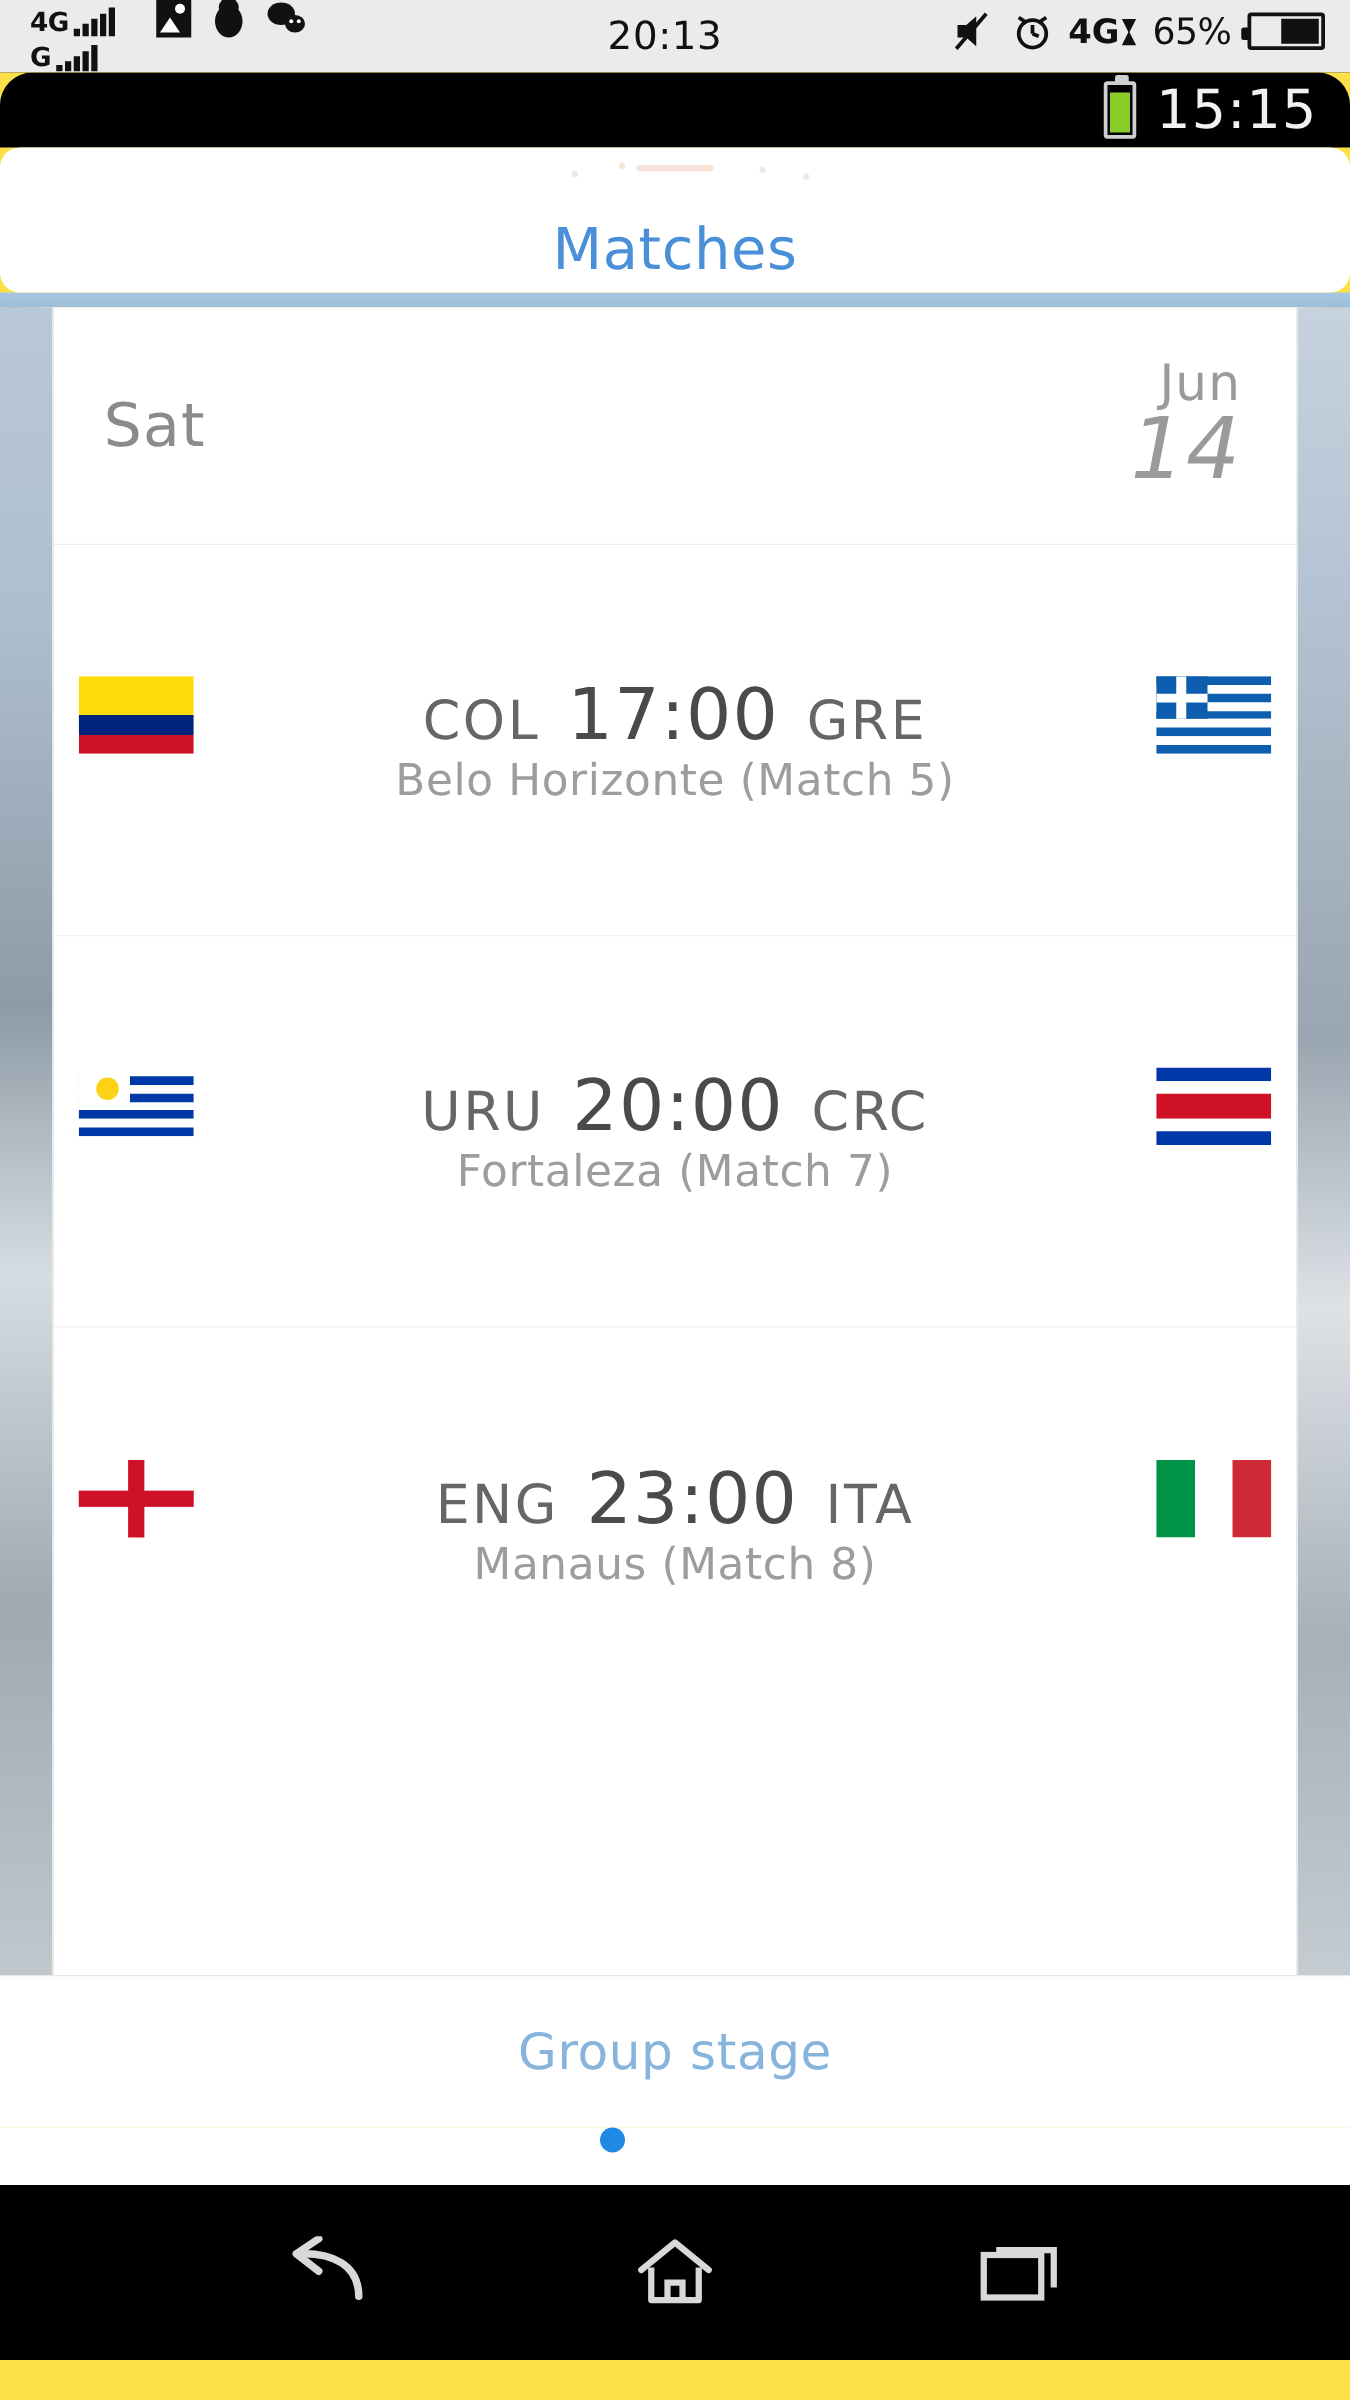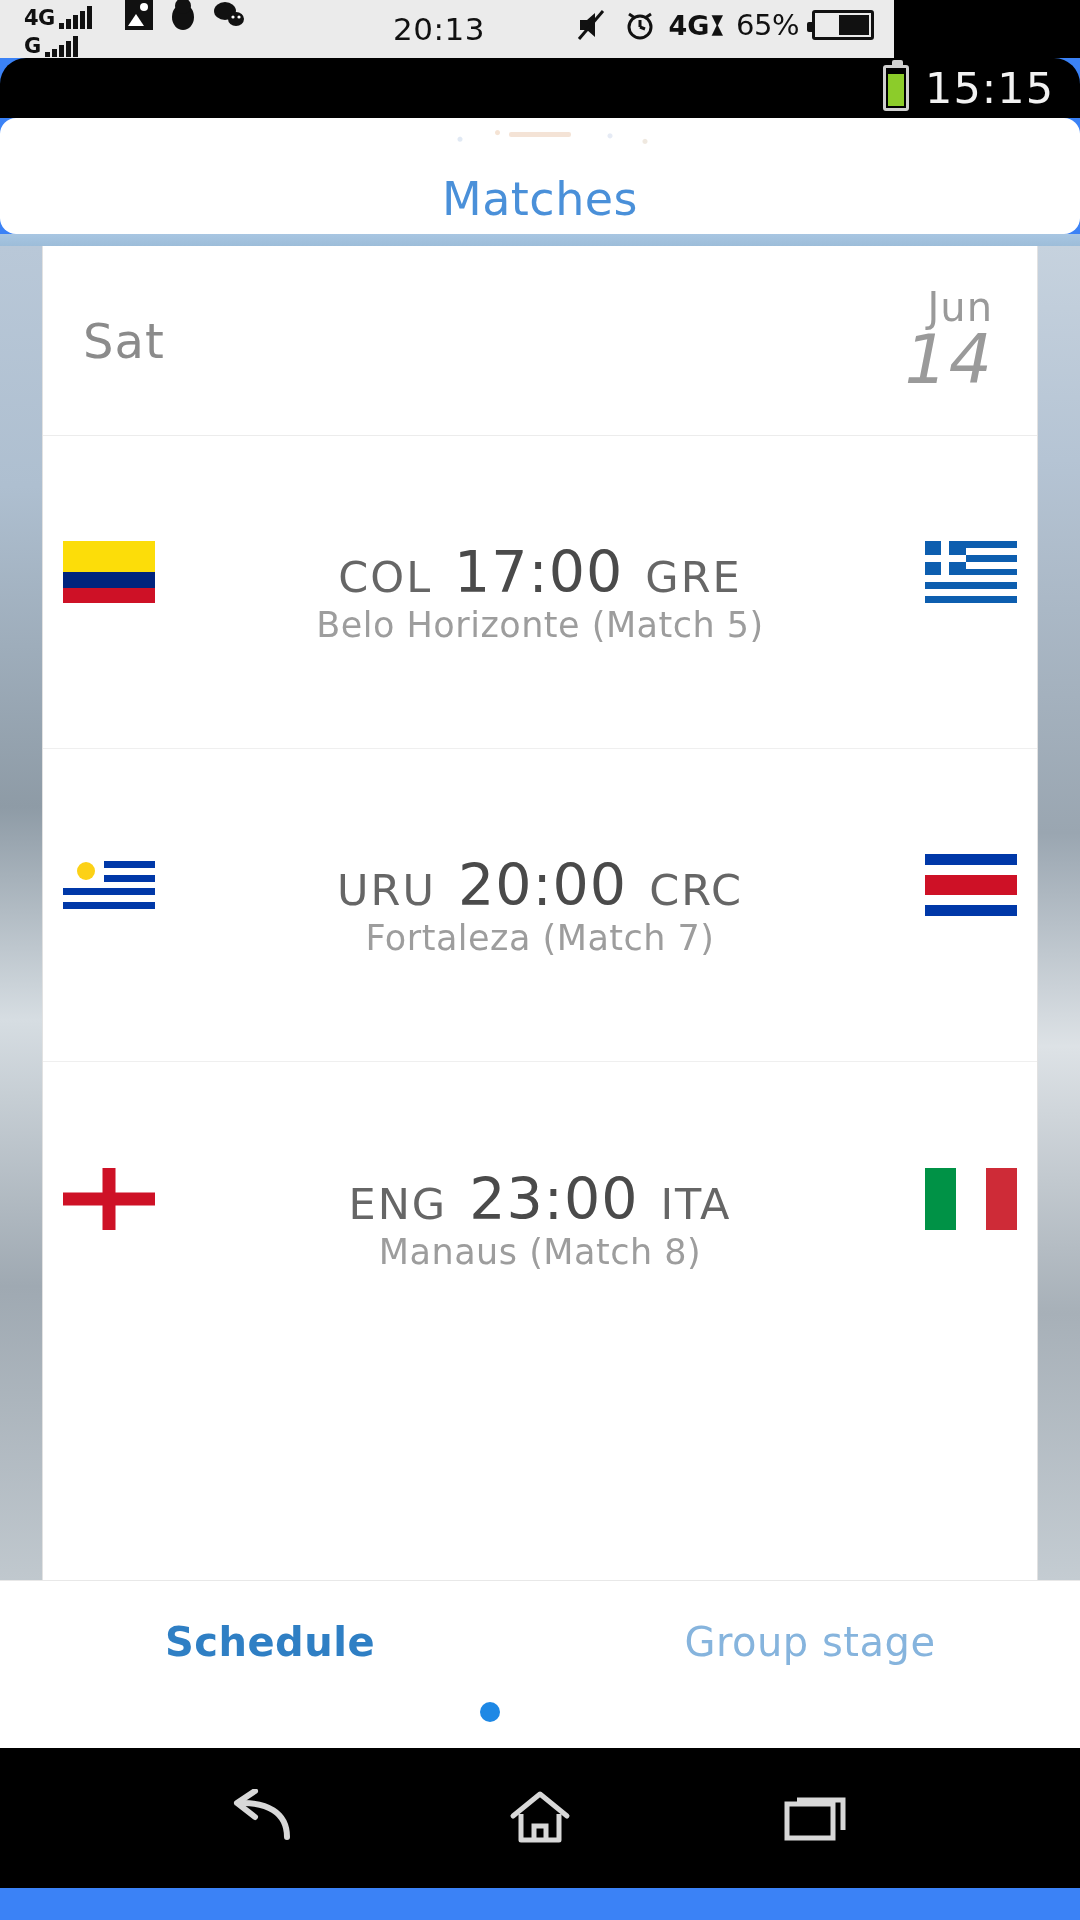--- a/index.html
+++ b/index.html
@@ -6,21 +6,21 @@
   html, body {
     width: 1080px; height: 1920px;
     background: #000;
     font-family: "DejaVu Sans", sans-serif;
     overflow: hidden;
   }
 
   
   .outer-status {
     position: relative;
-    width: 894px; height: 58px;
+    width: 1080px; height: 58px;
     background: #ebebeb;
     display: flex; align-items: center;
     color: #111;
   }
   .os-left { display: flex; align-items: flex-start; padding-left: 24px; gap: 10px; }
   .net-stack { display: flex; flex-direction: column; line-height: 1; }
   .net-row { display: flex; align-items: flex-end; gap: 4px; height: 28px; }
   .net-label { font-size: 21px; font-weight: 600; letter-spacing: -0.5px; }
   .bars { display: flex; align-items: flex-end; gap: 2px; height: 24px; }
   .bars i { display: block; width: 5px; background: #111; }
@@ -54,21 +54,21 @@
     content:""; position:absolute; left:-8px; top:9px; width:6px; height:10px;
     background:#111; border-radius:2px 0 0 2px;
   }
   .batt-fill { height: 100%; width: 58%; background: #111; margin-left: auto; }
 
   
   .inner-shot {
     position: relative;
     width: 1080px;
     height: 1862px;
-    background: #3b82f6;
+    background: #fde047;
     overflow: hidden;
   }
 
   .inner-status {
     position: relative;
     height: 60px;
     background: #000;
     border-radius: 26px 26px 0 0;
     display: flex; align-items: center; justify-content: flex-end;
     padding-right: 26px; gap: 16px;
@@ -442,21 +442,20 @@
               <i class="r"></i>
           </span>
         </div>
         <div class="match-venue">Manaus (Match  8)</div>
       </div>
 
     </div>
   </div>
 
   <div class="tabbar">
-    <span class="tab active">Schedule</span>
     <span class="tab inactive">Group stage</span>
   </div>
   <div class="pager">
     <span class="dot"></span>
   </div>
 
   <div class="navbar">
     <span class="nav-ico nav-back">
       <svg width="72" height="58" viewBox="0 0 72 58">
         <path d="M62 48 C62 22 40 14 18 14" fill="none" stroke="#d8d8d8" stroke-width="6" stroke-linecap="round"></path>

